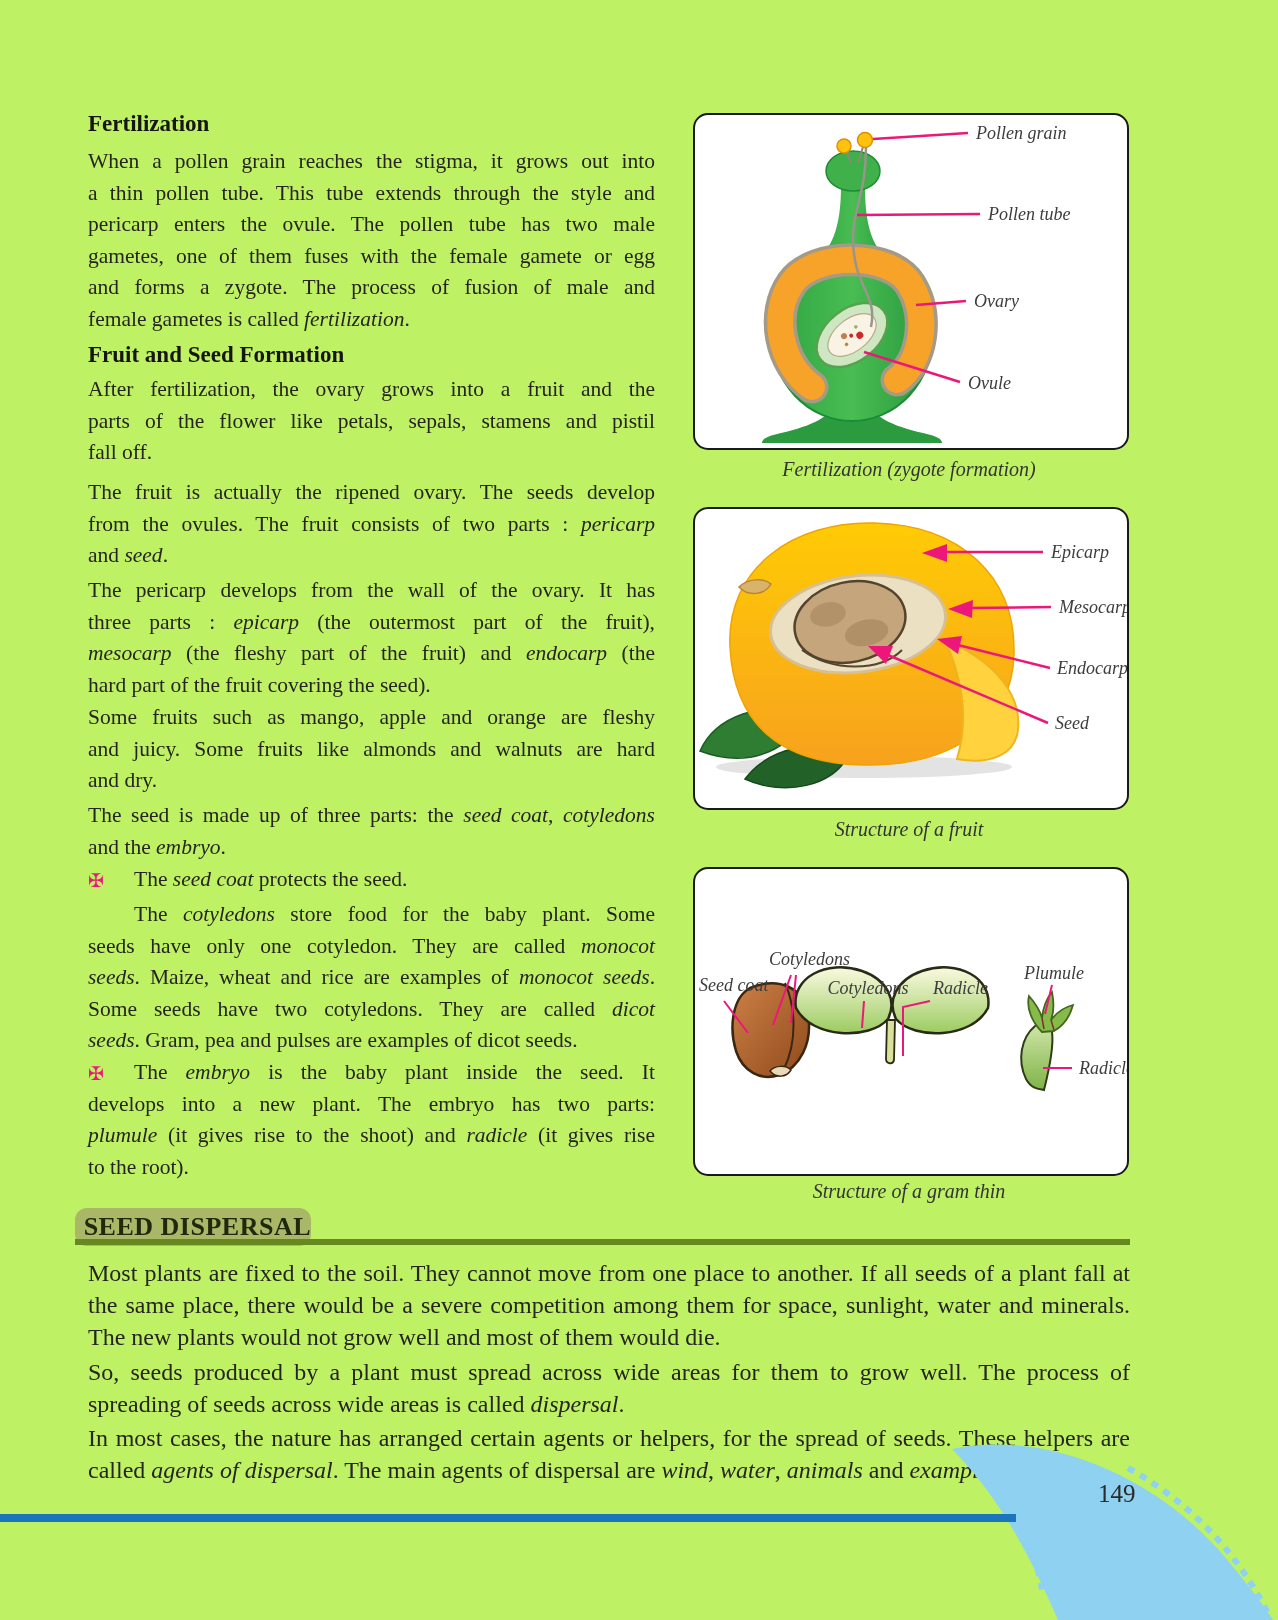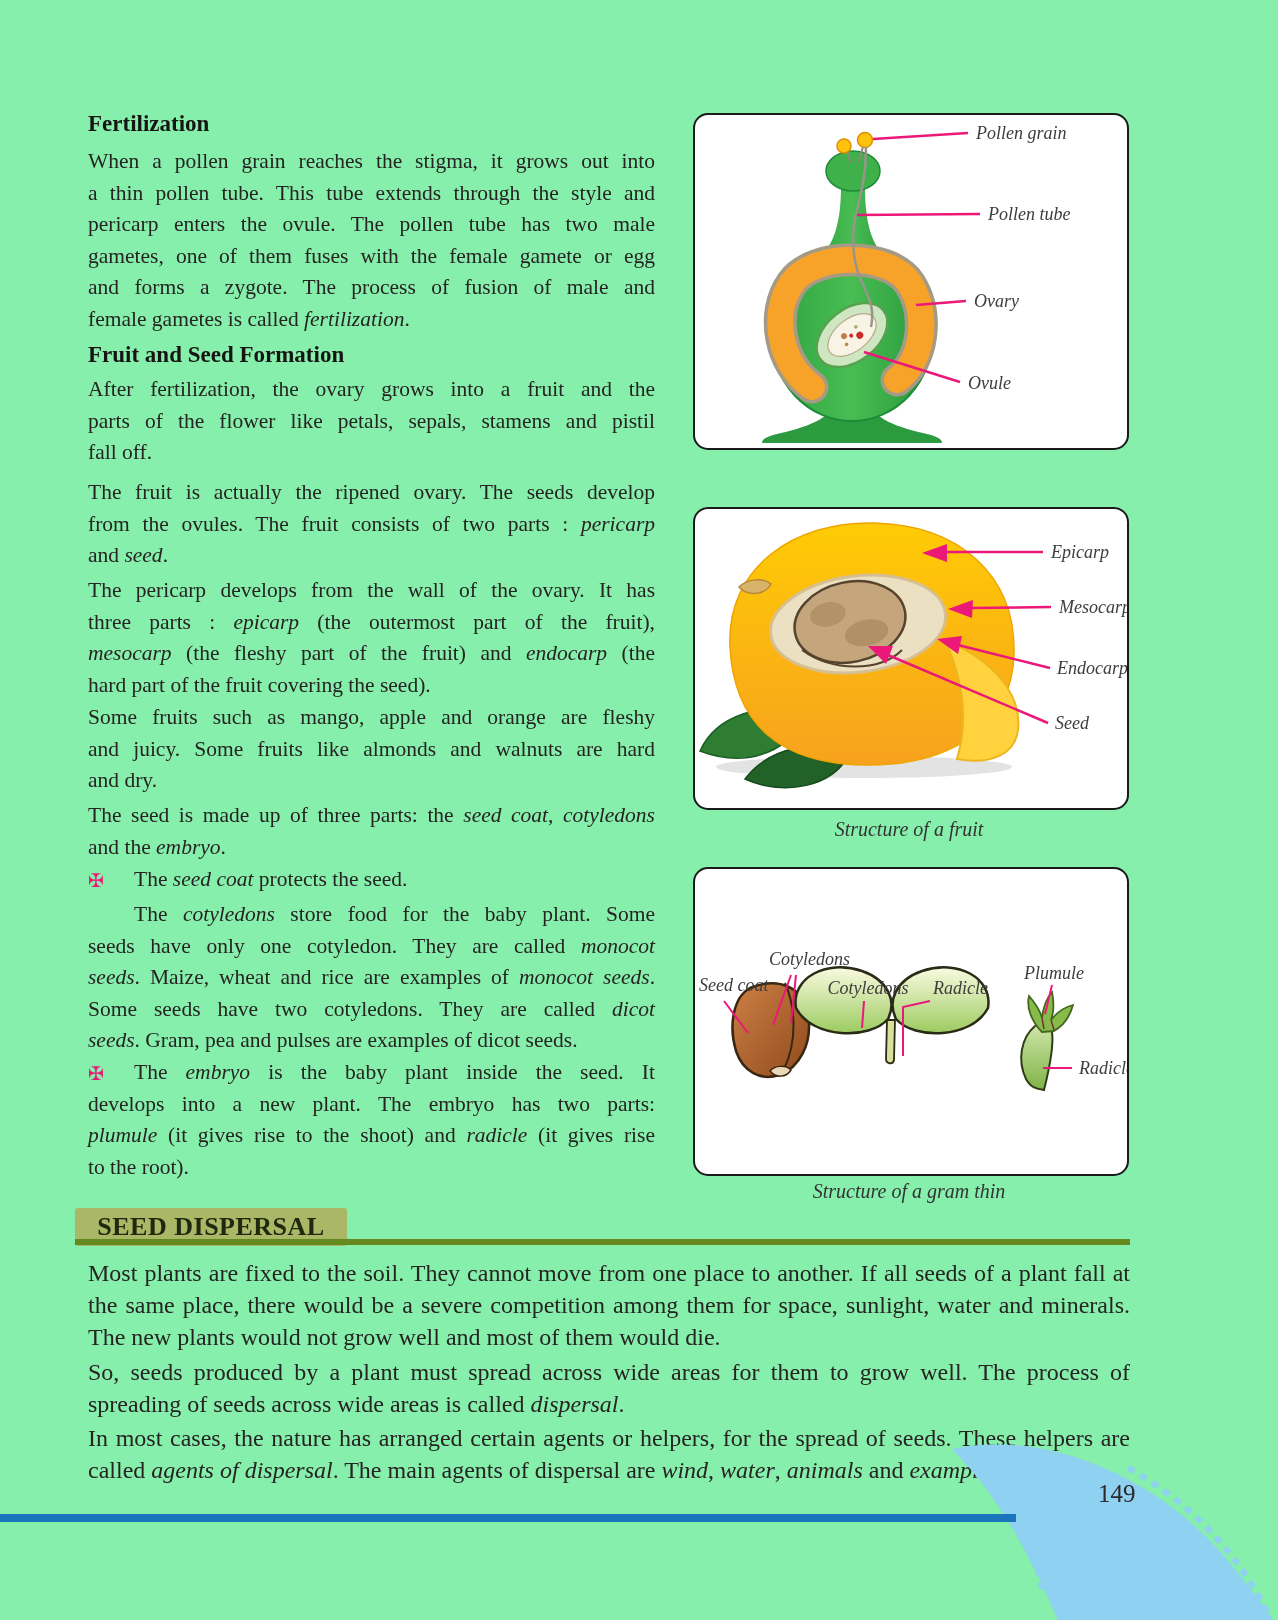--- a/index.html
+++ b/index.html
@@ -1,31 +1,31 @@
 <!DOCTYPE html>
 <html><head>
 <meta charset="utf-8">
 <style>
   html,body{margin:0;padding:0;background:#ffffff;}
-  #page{position:relative;width:1278px;height:1620px;background:#86efac;overflow:hidden;
+  #page{position:relative;width:1278px;height:1620px;background:#bef264;overflow:hidden;
         font-family:"Liberation Serif", serif;color:#262422;}
   .abs{position:absolute;}
   .h3{font-weight:bold;font-size:23px;color:#171513;}
   .body-col{width:567px;font-size:21.5px;line-height:31.6px;}
   .body-wide{width:1042px;font-size:24px;line-height:31.8px;}
   .line{text-align:justify;text-align-last:justify;}
   .line.last{text-align-last:left;}
   .line.indent{text-indent:46px;}
   .bullet-cross{position:absolute;left:0;top:1px;font-family:"DejaVu Sans",sans-serif;
         font-size:19px;color:#ec1879;line-height:31.6px;}
   .bullet-single{padding-left:46px;}
   .figbox{border:2.5px solid #1a1a1a;border-radius:15px;background:#fff;}
   .caption{width:432px;text-align:center;font-style:italic;font-size:20px;color:#333;}
-  .sd-box{width:272px;height:38px;background:#a9b767;border-radius:3px;
-        display:flex;align-items:center;justify-content:center;}
+  .sd-box{width:236px;height:38px;background:#a9b767;border-radius:12px;
+        display:flex;align-items:center;justify-content:flex-end;}
   .sd-box span{font-weight:bold;font-size:26px;letter-spacing:.5px;color:#20280e;}
   .sd-rule{height:6px;background:#66891f;}
   .blue-rule{height:8px;background:#1b75bc;}
   .pagenum{font-size:25px;color:#2a2a2a;}
   svg text{font-family:"Liberation Serif",serif;font-style:italic;font-size:18px;fill:#3d3d3d;}
 </style>
 </head>
 <body>
 
 <div id="page">
@@ -139,20 +139,21 @@
         <line x1="855" y1="213" x2="978" y2="212"></line>
         <line x1="914" y1="303" x2="964" y2="299"></line>
         <line x1="862" y1="350" x2="958" y2="380"></line>
       </g>
       <text x="974" y="137">Pollen grain</text>
       <text x="986" y="218">Pollen tube</text>
       <text x="972" y="305">Ovary</text>
       <text x="966" y="387">Ovule</text>
     </svg>
   </div>
+  <div class="abs caption" style="left:693px;top:458px;">Fertilization (zygote formation)</div>
 
   <div class="abs figbox" style="left:693px;top:507px;width:432px;height:299px;">
     <svg width="100%" height="100%" viewBox="693 507 432 299">
       <defs>
         <linearGradient id="mg" x1="0" y1="0" x2="0" y2="1">
           <stop offset="0" stop-color="#ffcb05"></stop>
             <stop offset="1" stop-color="#f7a21d"></stop>
         </linearGradient>
       </defs>
       <ellipse cx="862" cy="765" rx="148" ry="11" fill="#e3e3e3"></ellipse>

